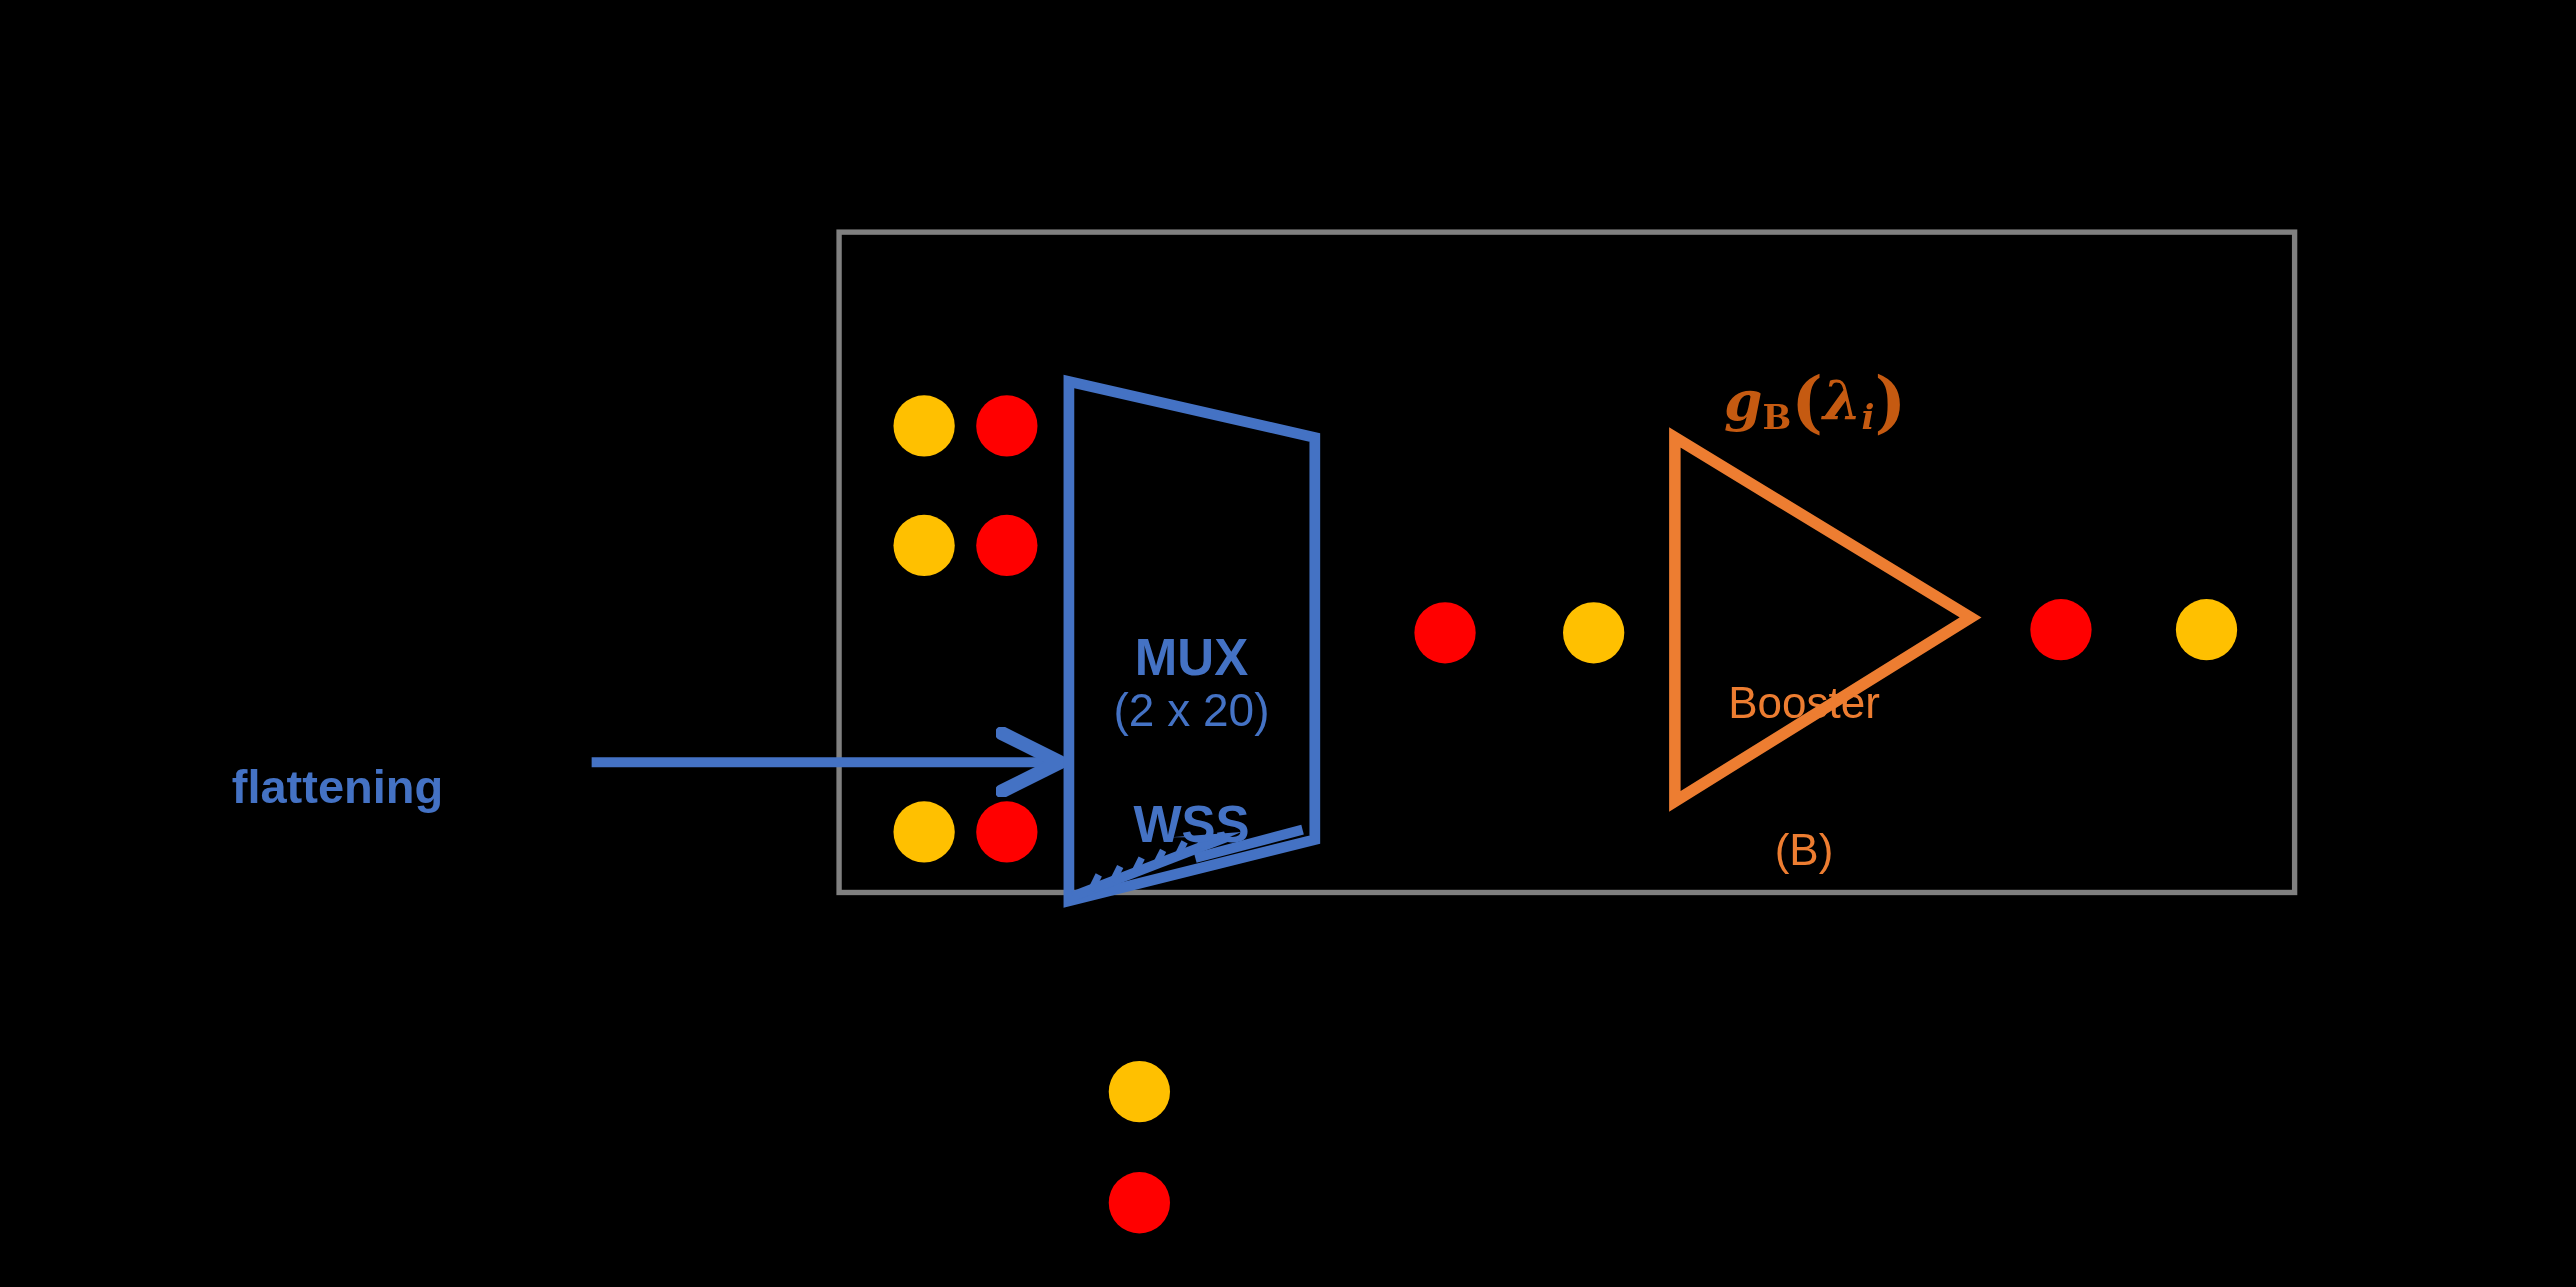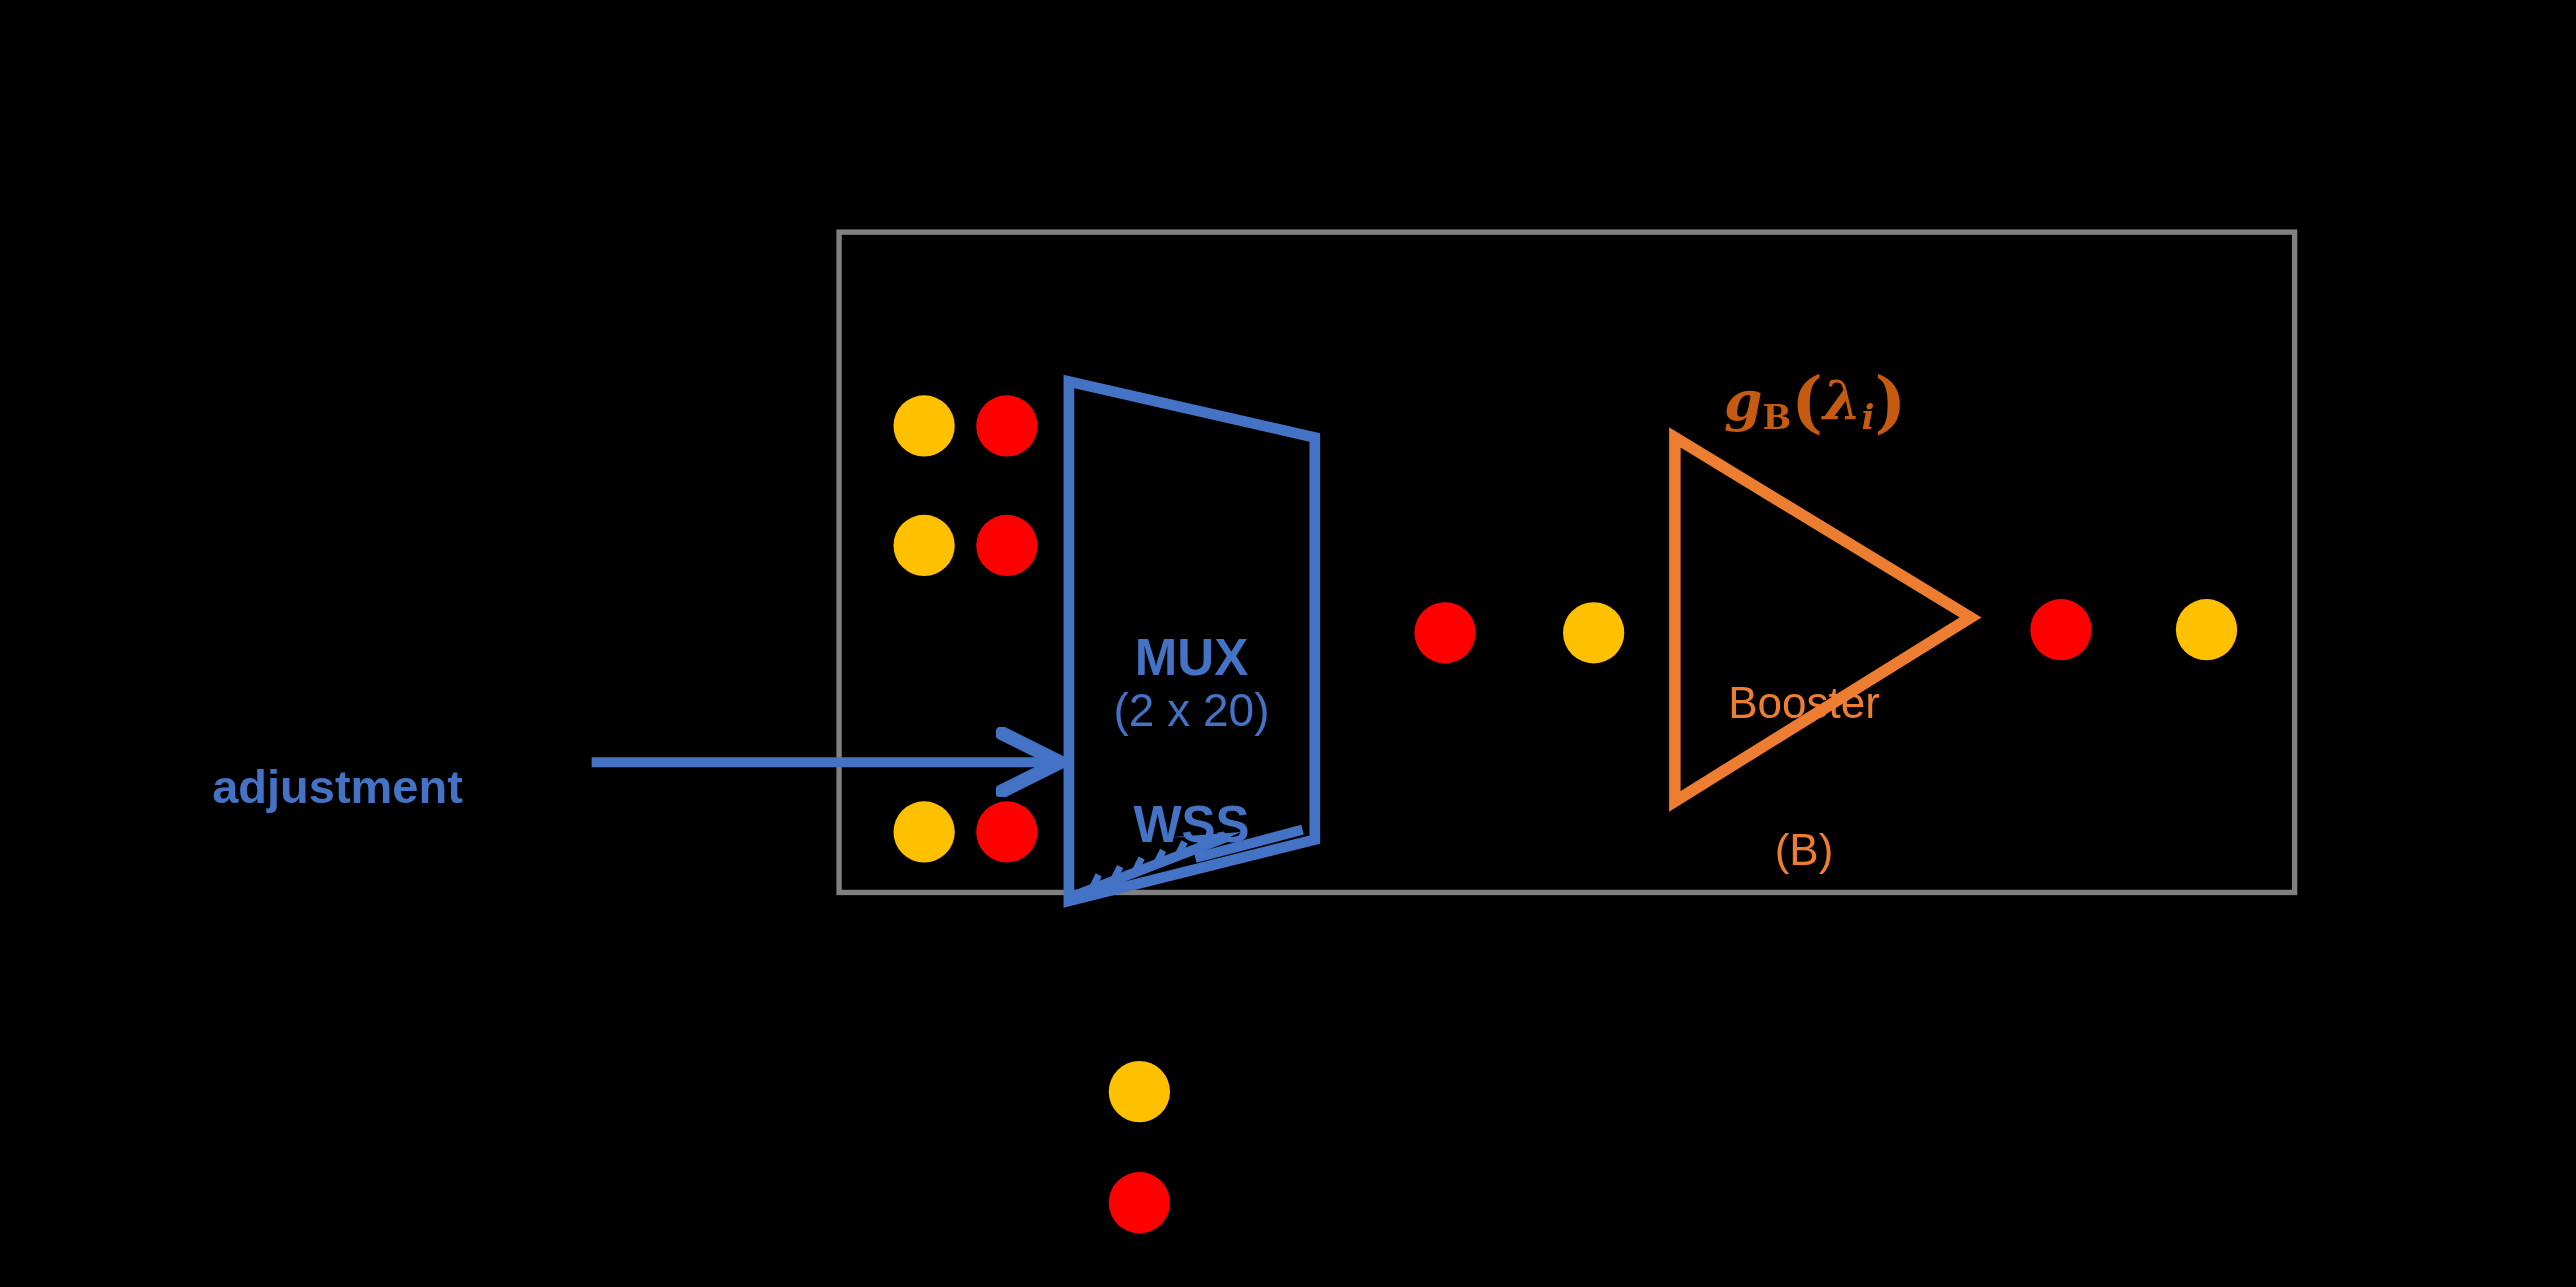--- a/index.html
+++ b/index.html
@@ -162,21 +162,21 @@
     </g>
 
     <g>
       <circle cx="1487" cy="1425" r="40" fill="#FFC000"></circle>
       <circle cx="1487" cy="1570" r="40" fill="#FF0000"></circle>
     </g>
 
   </svg>
 
   <div class="txt" id="annotation-label">
-    <span>adjustment</span>
+    <span>flattening</span>
   </div>
 
   <div class="txt" id="mux-title">
     <span>MUX</span>
     <span>WSS</span>
   </div>
   <div class="txt" id="mux-ports">(2 x 20)</div>
 
   <div class="txt" id="booster-title">
     <span>Booster</span>

